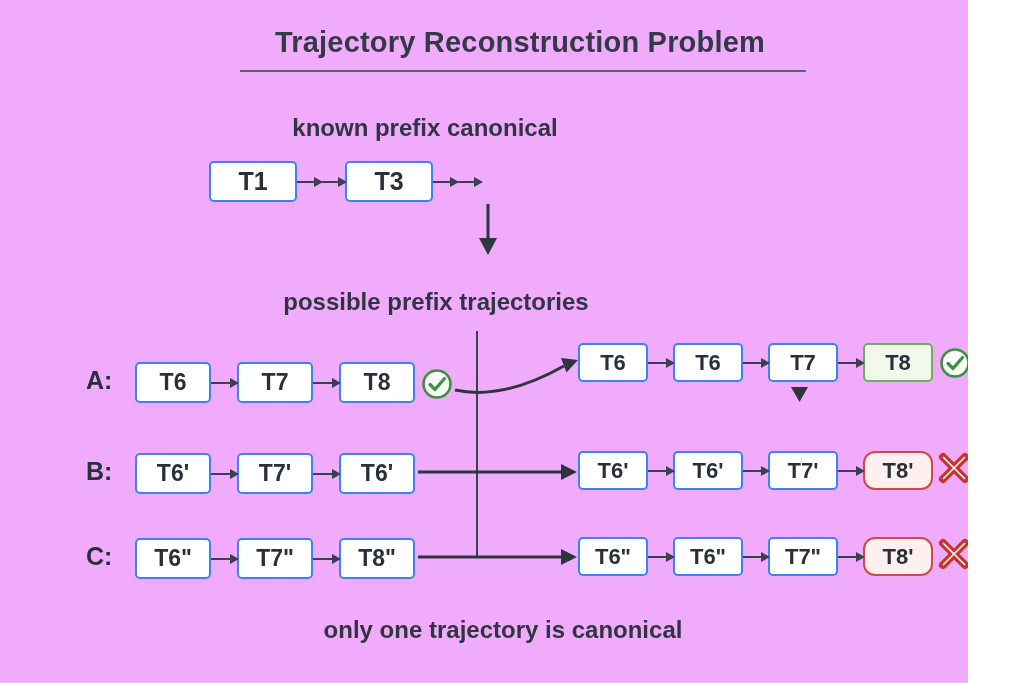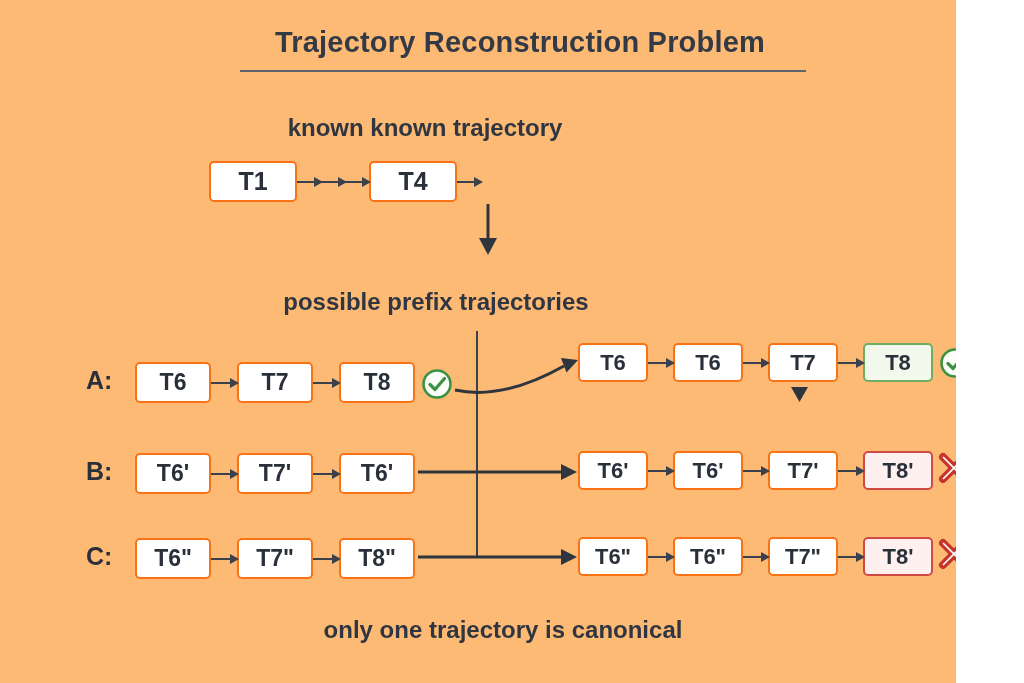--- a/index.html
+++ b/index.html
@@ -1,74 +1,74 @@
 <!DOCTYPE html>
 <html><head>
 <meta charset="utf-8">
 <style>
   html,body{margin:0;padding:0;background:#ffffff;}
   .canvas{
-    position:relative;width:956px;height:683px;background:#fdba74;overflow:hidden;
-    font-family:"Liberation Sans","DejaVu Sans",sans-serif;color:#2d333e;
+    position:relative;width:956px;height:683px;background:#f0abfc;overflow:hidden;
+    font-family:"Liberation Sans","DejaVu Sans",sans-serif;color:#2d333e;padding-left:12px;
   }
   .title{
     position:absolute;left:16px;top:26px;width:1008px;text-align:center;
     font-size:29px;font-weight:bold;color:#333a46;letter-spacing:.2px;
   }
   .title-underline{
     position:absolute;left:240px;top:70px;width:566px;height:2px;background:#5d636c;
   }
   .section-label{
     position:absolute;font-size:24px;font-weight:bold;color:#2f3641;text-align:center;
   }
   .prefix-label{left:0;top:114px;width:850px;}
   .future-label{left:0;top:288px;width:872px;}
   .caption{
     position:absolute;left:0;top:616px;width:1006px;text-align:center;
     font-size:24px;font-weight:bold;color:#2f3641;
   }
   .row{position:absolute;display:flex;align-items:center;}
   .box{
-    box-sizing:border-box;height:41px;background:#ffffff;border:2px solid #f97316;
+    box-sizing:border-box;height:41px;background:#ffffff;border:2px solid #3b82f6;
     border-radius:5px;display:flex;align-items:center;justify-content:center;
     font-weight:bold;color:#2a303a;
   }
   .prefix-row .box{width:88px;font-size:25px;}
   .left-row  .box{width:76px;font-size:23px;}
   .right-row .box{width:70px;height:39px;font-size:22px;}
   .box.good{border-color:#6fae62;background:#f2f9ec;}
-  .box.bad {border-color:#cf4a42;background:#fdf0ef;}
+  .box.bad {border-color:#cf4a42;background:#fdf0ef;border-radius:12px;}
   .conn{position:relative;height:2px;background:#3a414d;}
   .prefix-row .conn{width:24px;}
   .left-row  .conn{width:26px;}
   .right-row .conn{width:25px;}
   .conn::after{
     content:"";position:absolute;right:-2px;top:-4px;width:0;height:0;
     border-left:9px solid #3a414d;border-top:5px solid transparent;border-bottom:5px solid transparent;
   }
   .row-label{position:absolute;font-size:25px;font-weight:bold;color:#2a303a;}
   .status{position:absolute;width:34px;height:34px;}
   .overlay{position:absolute;left:0;top:0;width:1024px;height:683px;pointer-events:none;}
 </style>
 </head>
 <body>
 
 <div class="canvas">
 
   <div class="title">Trajectory Reconstruction Problem</div>
   <div class="title-underline"></div>
 
-  <div class="section-label prefix-label">known known trajectory</div>
+  <div class="section-label prefix-label">known prefix canonical</div>
 
   <div class="row prefix-row" style="left:209px;top:161px;">
     <div class="box">T1</div>
     <div class="conn"></div>
     <div class="conn"></div>
+    <div class="box">T3</div>
     <div class="conn"></div>
-    <div class="box">T4</div>
     <div class="conn"></div>
   </div>
 
   <div class="section-label future-label">possible prefix trajectories</div>
 
   <div class="row-label" style="left:86px;top:366px;">A:</div>
   <div class="row left-row" style="left:135px;top:362px;">
     <div class="box">T6</div>
     <div class="conn"></div>
     <div class="box">T7</div>

